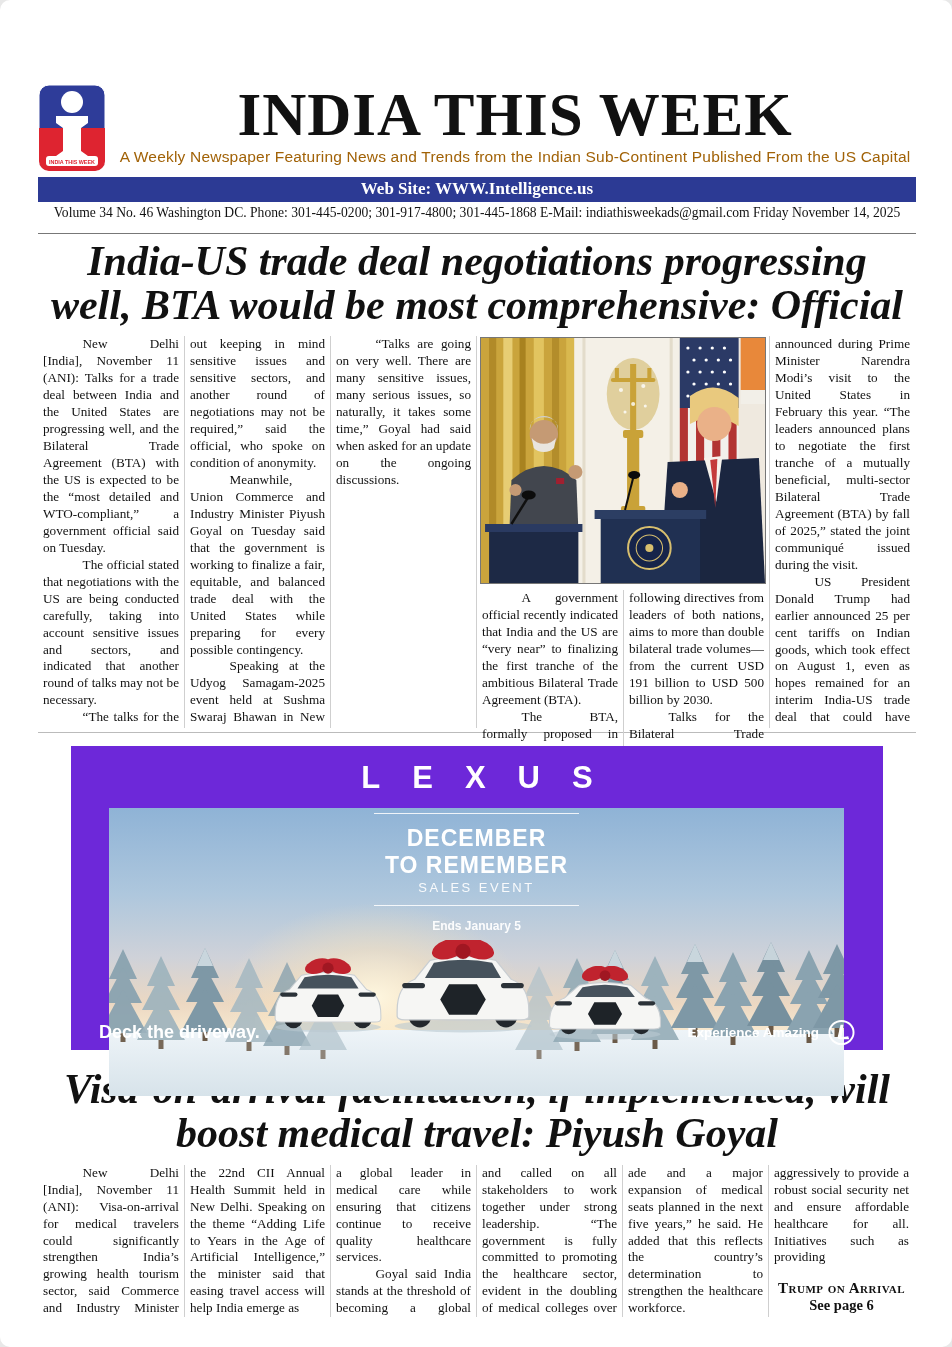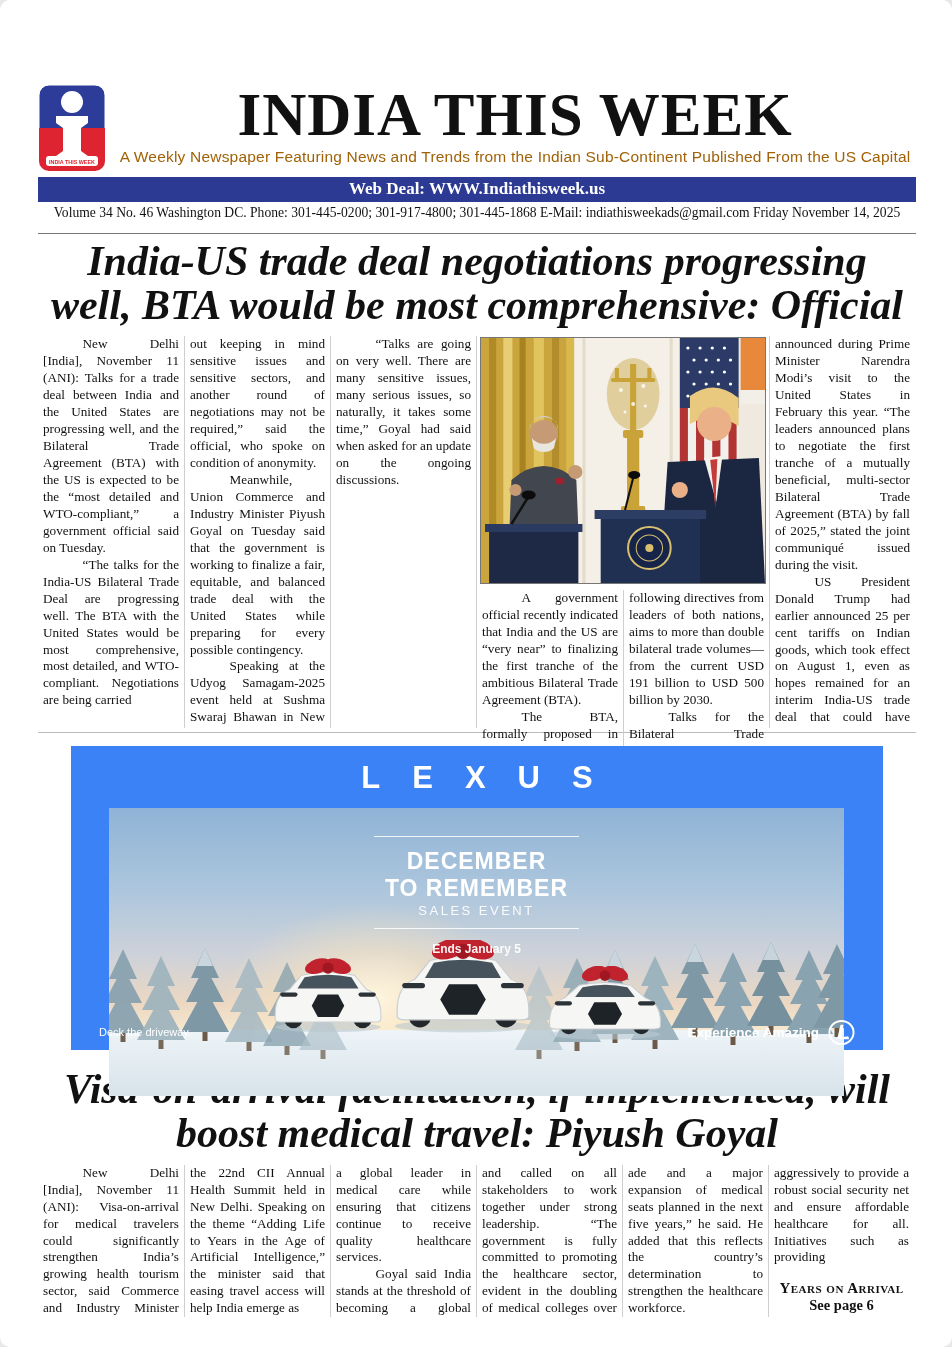--- a/index.html
+++ b/index.html
@@ -37,42 +37,42 @@
   p.ind { text-indent:3em; }
 
   .photo { height:245px; margin:1px 3px 6px; border:1px solid #777; position:relative; overflow:hidden; }
   .photo svg { display:block; width:100%; height:100%; }
 
   .jump { text-align:center; margin-top:14px; }
   .jump .j1 { font-variant:small-caps; font-weight:bold; font-size:15px; letter-spacing:.5px; }
   .jump .j2 { font-weight:bold; font-size:14.5px; }
 
   
-  .ad { width:812px; height:304px; margin:13px auto 0; background:#3b82f6; position:relative;
+  .ad { width:812px; height:304px; margin:13px auto 0; background:#6d28d9; position:relative;
         font-family:"Liberation Sans", sans-serif; }
   .ad-brand { text-align:center; color:#fff; font-size:31px; font-weight:bold;
               letter-spacing:32px; padding:14px 0 0 32px; }
   .ad-photo { position:absolute; left:38px; right:39px; top:62px; height:288px; overflow:hidden;
      background:linear-gradient(180deg,#8fb3d6 0%,#aec7dd 30%,#cfd2d9 52%,#ecd8c2 68%,#f7e9d0 78%,#eef3f6 84%,#dde8ee 100%); }
   .sun { position:absolute; left:36%; top:66%; width:300px; height:190px; transform:translate(-50%,-50%);
          background:radial-gradient(closest-side, rgba(255,248,225,.95), rgba(255,230,185,.45), rgba(255,230,185,0)); }
   .ground { position:absolute; left:0; right:0; bottom:0; height:23%;
             background:linear-gradient(180deg,#eef4f8,#d7e3ea); }
   .treeline { position:absolute; inset:0; }
   .car { position:absolute; }
-  .ad-txt { position:absolute; left:50%; top:28px; transform:translateX(-50%); text-align:center;
+  .ad-txt { position:absolute; left:50%; top:5px; transform:translateX(-50%); text-align:center;
             color:#fff; width:260px; }
   .rule { height:1px; background:rgba(255,255,255,.85); width:205px; margin:0 auto; }
   .ad-l1 { font-size:23px; font-weight:bold; letter-spacing:1px; margin-top:11px; }
   .ad-l2 { font-size:23px; font-weight:bold; letter-spacing:1px; }
   .ad-l3 { font-size:13px; font-weight:normal; letter-spacing:2.5px; opacity:.93; margin:1px 0 10px; }
   .ad-ends { font-size:12px; margin-top:13px; font-weight:bold; opacity:.95; }
   .ad-bottom { position:absolute; left:0; right:0; bottom:0; height:36px; display:flex;
                justify-content:space-between; align-items:center; padding:0 28px; color:#fff; }
-  .deck { font-size:11px; font-weight:normal; }
+  .deck { font-size:18px; font-weight:bold; }
   .exp  { font-size:13.5px; font-weight:bold; display:flex; align-items:center; gap:9px; }
 </style>
 </head>
 <body>
 
 <div class="page">
 <div class="content">
 
   <div class="mast">
     <div class="logo">
@@ -83,28 +83,29 @@
         <path d="M18 32 h32 v7 l-7 5 v23 l7 5 v2 h-32 v-2 l7-5 v-23 l-7-5 z" fill="#fff"></path>
         <rect x="8" y="72" width="52" height="10" rx="3" fill="#fff"></rect>
         <text x="34" y="79.5" text-anchor="middle" font-family="Liberation Sans, sans-serif" font-size="5.4" font-weight="bold" fill="#de2430">INDIA THIS WEEK</text>
       </svg>
     </div>
     <div class="mast-right">
       <div class="title">INDIA THIS WEEK</div>
       <div class="tagline">A Weekly Newspaper Featuring News and Trends from the Indian Sub-Continent Published From the US Capital</div>
     </div>
   </div>
-  <div class="webbar">Web Deal: WWW.Indiathisweek.us</div>
+  <div class="webbar">Web Site: WWW.Intelligence.us</div>
   <div class="infoline">Volume 34 No. 46 Washington DC. Phone: 301-445-0200; 301-917-4800; 301-445-1868 E-Mail: indiathisweekads@gmail.com Friday November 14, 2025</div>
 
   <div class="headline">India-US trade deal negotiations progressing well, BTA would be most comprehensive: Official</div>
 
   <div class="cols a1">
     <div class="col">
       <p class="ind">New Delhi [India], November 11 (ANI): Talks for a trade deal between India and the United States are progressing well, and the Bilateral Trade Agreement (BTA) with the US is expected to be the “most detailed and WTO-compliant,” a government official said on Tuesday.</p>
+      <p class="ind">The official stated that negotiations with the US are being conducted carefully, taking into account sensitive issues and sectors, and indicated that another round of talks may not be necessary.</p>
       <p class="ind">“The talks for the India-US Bilateral Trade Deal are progressing well. The BTA with the United States would be most comprehensive, most detailed, and WTO-compliant. Negotiations are being carried</p>
     </div>
     <div class="col">
       <p>out keeping in mind sensitive issues and sensitive sectors, and another round of negotiations may not be required,” said the official, who spoke on condition of anonymity.</p>
       <p class="ind">Meanwhile, Union Commerce and Industry Minister Piyush Goyal on Tuesday said that the government is working to finalize a fair, equitable, and balanced trade deal with the United States while preparing for every possible contingency.</p>
       <p class="ind">Speaking at the Udyog Samagam-2025 event held at Sushma Swaraj Bhawan in New Delhi, Goyal emphasized that national interest would remain the top priority in finalizing the trade agreement.</p>
 
     </div>
     <div class="col">
       <p class="ind">“Talks are going on very well. There are many sensitive issues, many serious issues, so naturally, it takes some time,” Goyal had said when asked for an update on the ongoing discussions.</p>
@@ -350,20 +351,20 @@
     <div class="col">
       <p>and called on all stakeholders to work together under strong leadership. “The government is fully committed to promoting the healthcare sector, evident in the doubling of medical colleges over the past dec-</p>
     </div>
     <div class="col">
       <p>ade and a major expansion of medical seats planned in the next five years,” he said. He added that this reflects the country’s determination to strengthen the healthcare workforce.</p>
 
     </div>
     <div class="col">
       <p>aggressively to provide a robust social security net and ensure affordable healthcare for all. Initiatives such as providing</p>
       <div class="jump">
-        <div class="j1">Years on Arrival</div>
+        <div class="j1">Trump on Arrival</div>
         <div class="j2">See page 6</div>
       </div>
     </div>
   </div>
 
 </div>
 </div>
 
 </body></html>

